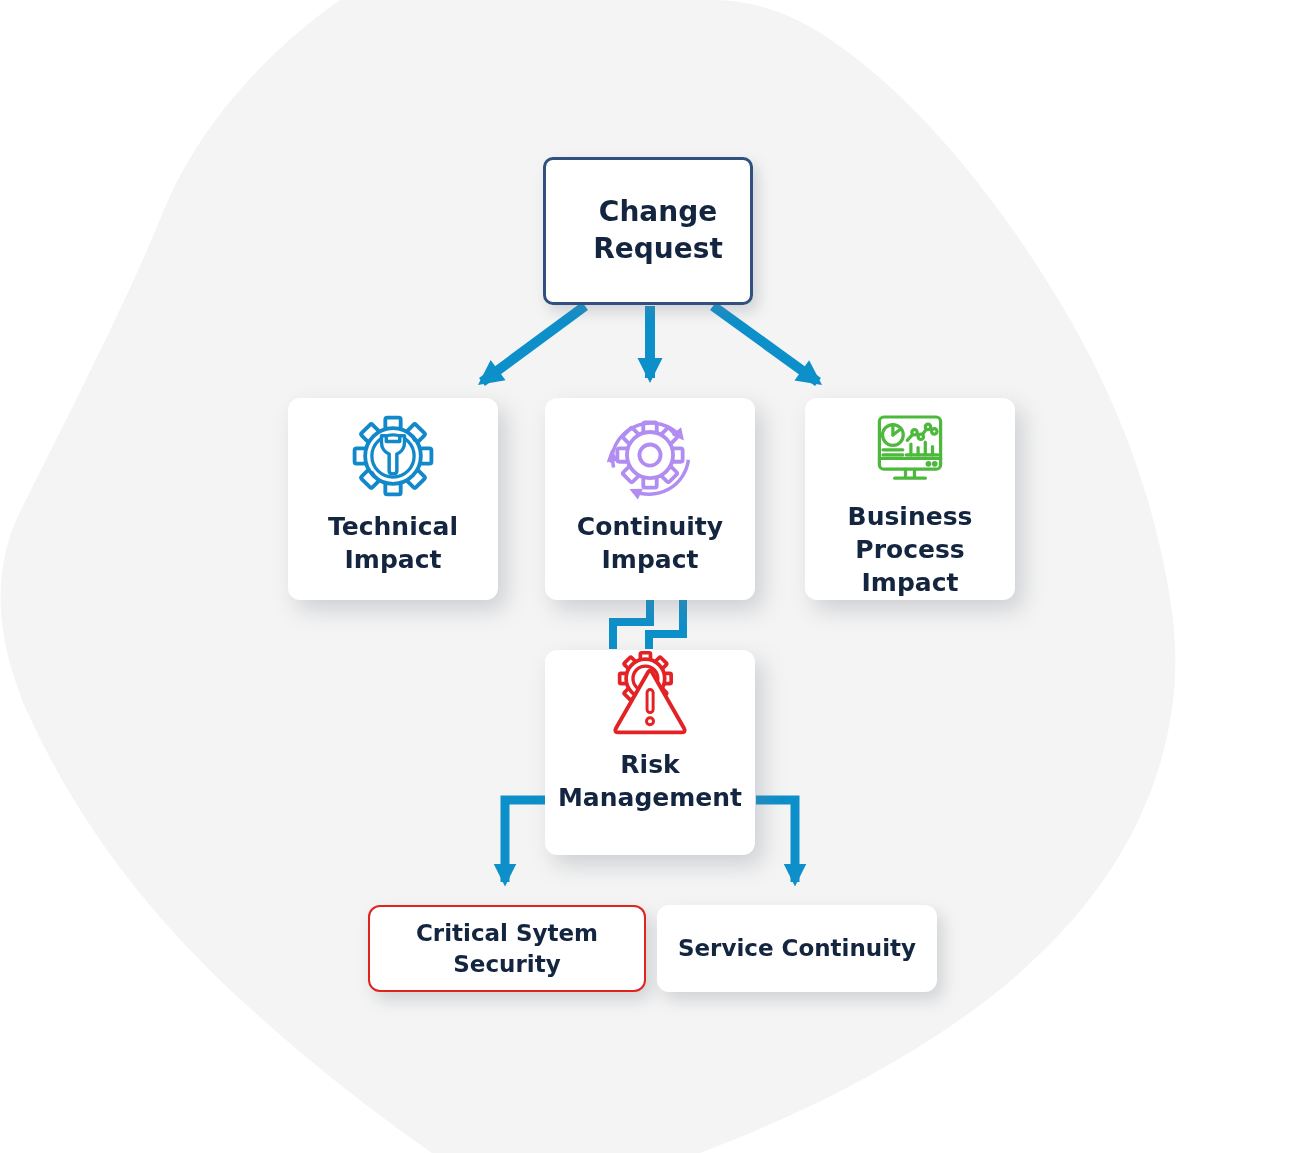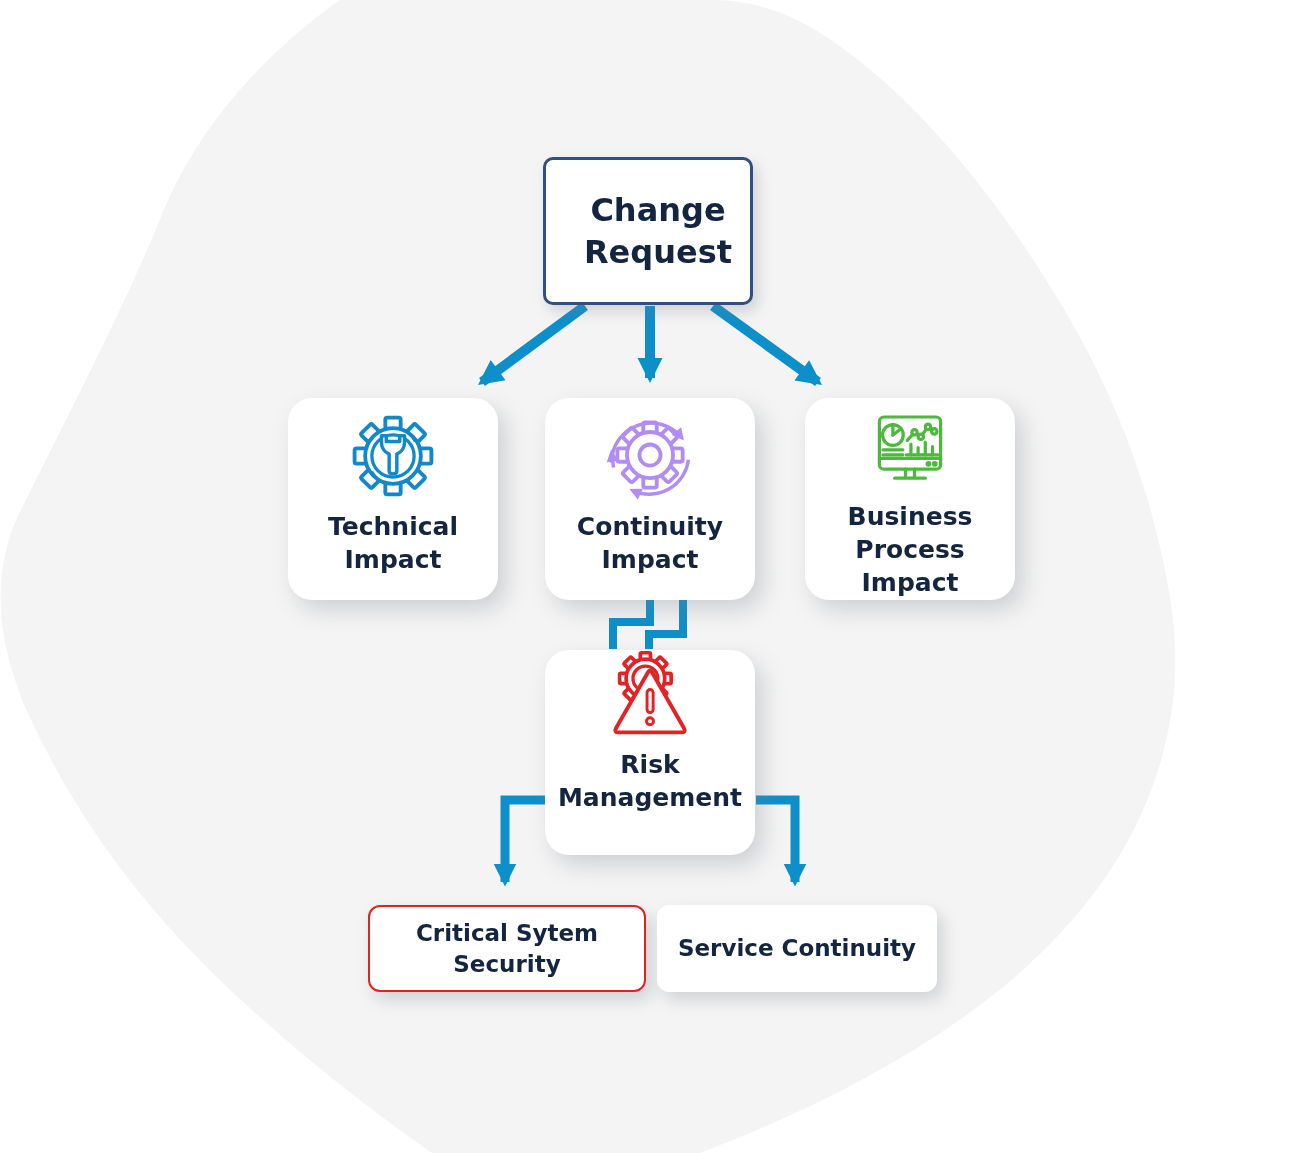--- a/index.html
+++ b/index.html
@@ -6,39 +6,39 @@
   .canvas{
     position:relative;
     width:1297px;height:1153px;
     overflow:hidden;
     font-family:"DejaVu Sans","Liberation Sans",sans-serif;
   }
   .layer{position:absolute;left:0;top:0;width:1297px;height:1153px;}
   .node{
     position:absolute;
     background:#ffffff;
-    border-radius:24px;
+    border-radius:12px;
     box-shadow:8px 10px 22px rgba(120,126,138,0.30);
     display:flex;flex-direction:column;align-items:center;
     box-sizing:border-box;
     text-align:center;
     color:#142540;
   }
   .node .label{
     font-weight:bold;
     color:#142540;
     line-height:1.32;
   }
   .root{
     left:543px;top:157px;width:210px;height:148px;
     border:3px solid #30507f;border-radius:10px;
     justify-content:center;
     box-shadow:5px 7px 14px rgba(120,126,138,0.28);
   }
-  .root .label{font-size:32px;padding-left:20px;}
+  .root .label{font-size:28px;padding-left:20px;}
   .impact{width:210px;height:202px;top:398px;padding-top:10px;}
   .impact .label{font-size:25px;margin-top:6px;}
   .tech{left:288px;}
   .oper{left:545px;}
   .biz{left:805px;}
   .biz .label{margin-top:2px;}
   .risk{left:545px;top:650px;width:210px;height:205px;padding-top:0;}
   .risk .label{font-size:25px;margin-top:6px;}
   .leaf{
     top:905px;height:87px;

